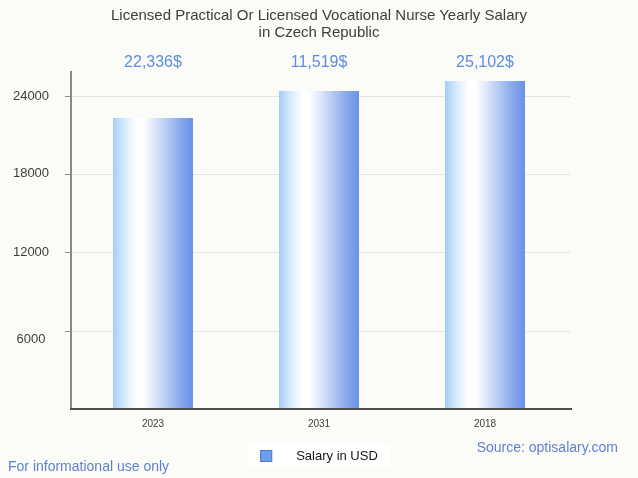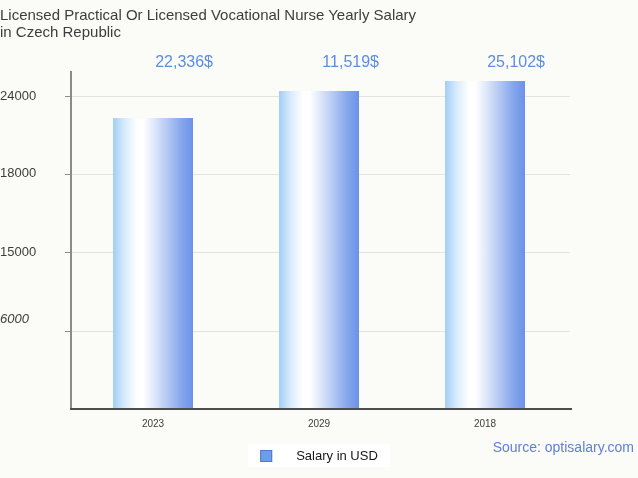--- a/index.html
+++ b/index.html
@@ -19,50 +19,50 @@
     position: relative;
     width: 638px;
     height: 478px;
     background: var(--background);
     font-family: "Liberation Sans", sans-serif;
     overflow: hidden;
   }
   .title {
     position: absolute;
     top: 6px; left: 0; width: 100%;
-    text-align: left;
+    text-align: center;
     font-size: 15px;
     line-height: 17px;
     color: var(--text-dark);
   }
   .plot-layer { position: absolute; inset: 0; }
   .gridline { position: absolute; height: 1px; background: var(--grid-line); z-index: 1; }
   .ytick { position: absolute; width: 6px; height: 1px; background: #8c8c8c; z-index: 1; }
   .ylabel {
     position: absolute; left: 0; width: 62px;
-    text-align: left;
+    text-align: center;
     font-size: 13px; line-height: 16px;
     color: var(--text-dark);
     z-index: 1;
   }
   .bar {
     position: absolute; z-index: 2;
     background: linear-gradient(90deg,
       var(--bar-gradient-left) 0%,
       #d9ecfc 15%,
       var(--bar-gradient-mid) 30%,
       var(--bar-gradient-mid) 38%,
       #e3eafa 50%,
       #b3c8f3 68%,
       #87a7ec 85%,
       var(--bar-gradient-right) 100%);
   }
   .value-label {
     position: absolute; top: 52px; width: 120px;
-    text-align: right;
+    text-align: center;
     font-size: 16px; line-height: 19px;
     color: var(--accent-blue);
     z-index: 2;
   }
   .xlabel {
     position: absolute; top: 415px; width: 120px;
     text-align: center;
     font-size: 10px; line-height: 18px;
     color: var(--text-dark);
     z-index: 2;
@@ -78,67 +78,68 @@
     z-index: 4;
   }
   .legend-swatch { width: 10px; height: 10px; background: var(--legend-swatch-fill); border: 1px solid var(--legend-swatch-border); }
   .legend-label { font-size: 13px; color: #161616; }
   .footer-left {
     position: absolute; left: 8px; top: 458px;
     font-size: 14px; color: var(--footer-blue);
     z-index: 4;
   }
   .footer-right {
-    position: absolute; right: 4px; top: 439px;
+    position: absolute; right: 20px; top: 439px;
     text-align: right;
     font-size: 14px; line-height: 17px;
     color: var(--footer-blue);
     z-index: 4;
   }
 </style>
 </head>
 <body>
 
 <div class="canvas">
 
   <div class="title">
     <div>Licensed Practical Or Licensed Vocational Nurse Yearly Salary</div>
     <div>in Czech Republic</div>
   </div>
 
   <div class="plot-layer">
       <div class="gridline" style="top: 330.7px; left: 71px; width: 499px;"></div>
       <div class="ytick" style="top: 330.7px; left: 65px;"></div>
-      <div class="ylabel" style="top: 311px; font-style: italic;">6000</div>
+      <div class="ylabel" style="top: 331px;">6000</div>
       <div class="gridline" style="top: 252.4px; left: 71px; width: 499px;"></div>
       <div class="ytick" style="top: 252.4px; left: 65px;"></div>
-      <div class="ylabel" style="top: 244.4px;">15000</div>
+      <div class="ylabel" style="top: 244.4px;">12000</div>
       <div class="gridline" style="top: 174.1px; left: 71px; width: 499px;"></div>
       <div class="ytick" style="top: 174.1px; left: 65px;"></div>
       <div class="ylabel" style="top: 165px;">18000</div>
       <div class="gridline" style="top: 95.8px; left: 71px; width: 499px;"></div>
       <div class="ytick" style="top: 95.8px; left: 65px;"></div>
       <div class="ylabel" style="top: 87.8px;">24000</div>
       <div class="bar" style="left: 113px; width: 80px; top: 117.515px; height: 291.485px;"></div>
       <div class="value-label" style="left: 93px;">22,336$</div>
       <div class="xlabel" style="left: 93px;">2023</div>
       <div class="bar" style="left: 279px; width: 80px; top: 91.2847px; height: 317.715px;"></div>
       <div class="value-label" style="left: 259px;">11,519$</div>
-      <div class="xlabel" style="left: 259px;">2029</div>
+      <div class="xlabel" style="left: 259px;">2031</div>
       <div class="bar" style="left: 445px; width: 80px; top: 81.4189px; height: 327.581px;"></div>
       <div class="value-label" style="left: 425px;">25,102$</div>
       <div class="xlabel" style="left: 425px;">2018</div>
     </div>
 
   <div class="axis-y"></div>
   <div class="axis-x"></div>
 
   <div class="legend">
     <span class="legend-swatch"></span>
     <span class="legend-label">Salary in USD</span>
   </div>
 
+  <div class="footer-left">For informational use only</div>
 
   <div class="footer-right">
     <div>Source: optisalary.com</div>
   </div>
 
 </div>
 
 </body></html>

